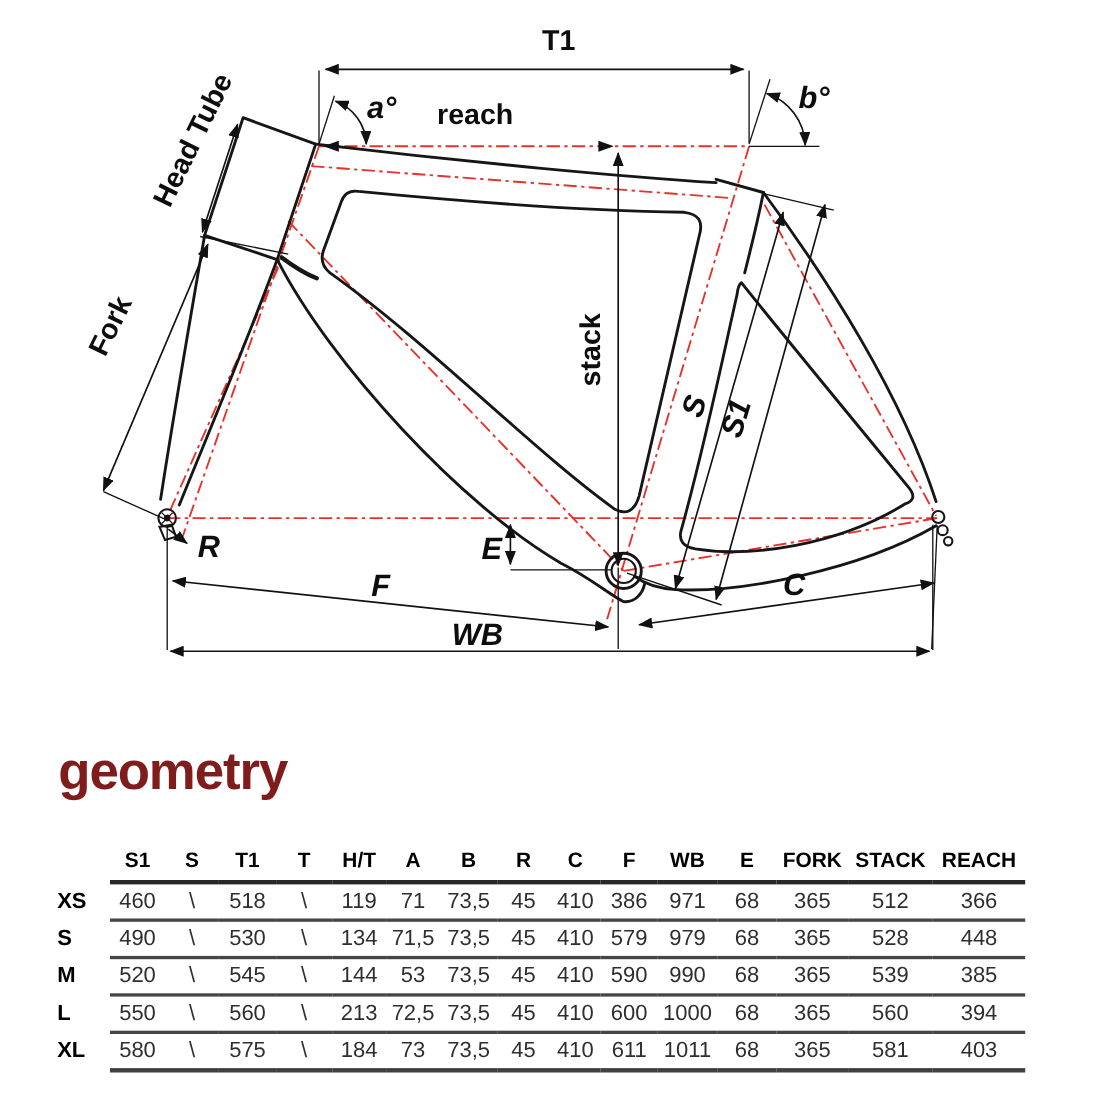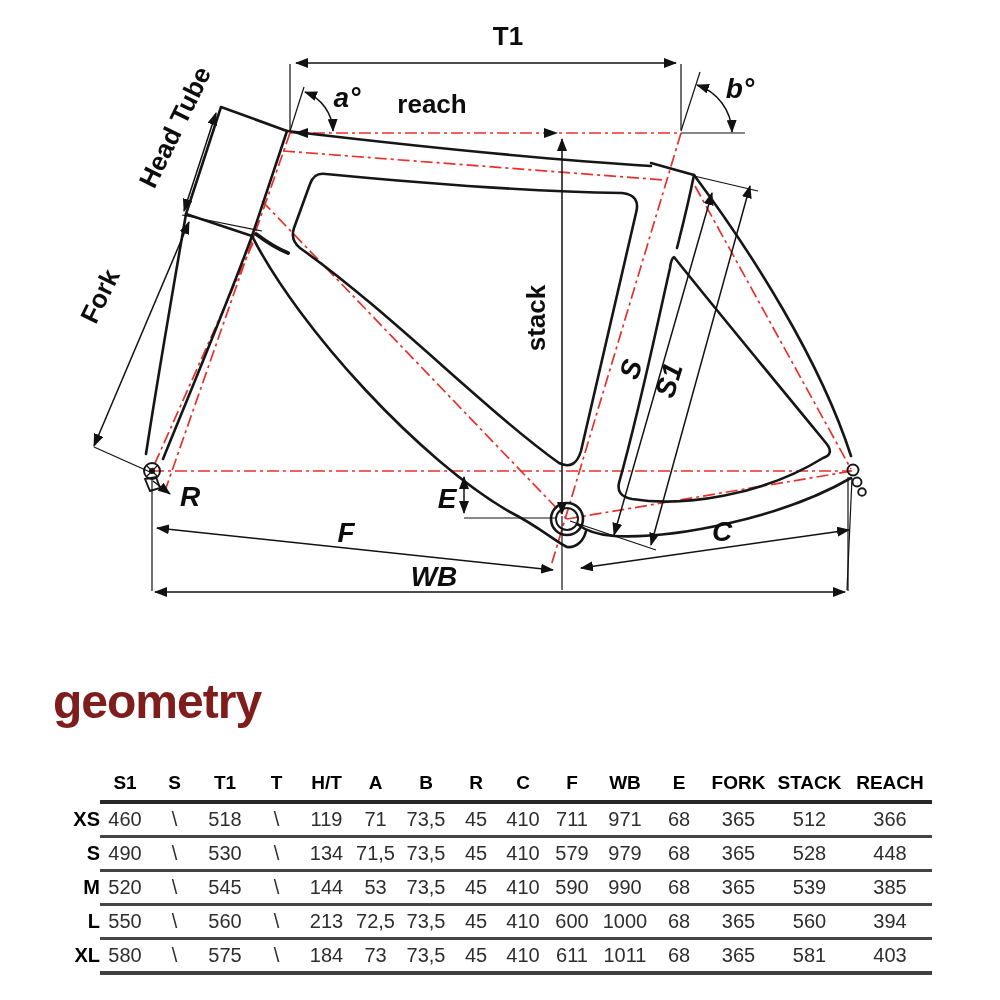--- a/index.html
+++ b/index.html
@@ -21,21 +21,21 @@
   .title{position:absolute;left:53px;top:674px;font-size:48px;font-weight:bold;
          letter-spacing:-1px;color:#7f1d1d;}
   
   .geo-table{position:absolute;left:50px;top:766px;border-collapse:collapse;table-layout:fixed;}
   .geo-table th,.geo-table td{padding:0;text-align:center;vertical-align:middle;white-space:nowrap;}
   .geo-table thead th{height:34px;font-size:19px;font-weight:bold;color:#000;}
   .geo-table thead th.datacol{border-bottom:4px solid #282828;}
   .geo-table tbody td{height:31px;font-size:20px;font-weight:normal;color:#2e2e2e;
                       border-bottom:3px solid #454545;}
   .geo-table tbody tr:last-child td{border-bottom:4px solid #404040;}
-  .geo-table .rowlabel{font-size:20px;font-weight:bold;color:#000;text-align:right;
+  .geo-table .rowlabel{font-size:20px;font-weight:bold;color:#000;text-align:left;
                        padding-left:2px;border-bottom:none;}
 </style>
 </head>
 <body>
 
 <div class="page">
 
   <svg class="diagram" width="1000" height="640" viewBox="0 0 1000 640">
     <defs>
       <marker id="ae" markerUnits="userSpaceOnUse" markerWidth="13" markerHeight="10" refX="12" refY="5" orient="auto">
@@ -182,21 +182,21 @@
           <th class="rowlabel">XS</th>
           <td>460</td>
           <td>\</td>
           <td>518</td>
           <td>\</td>
           <td>119</td>
           <td>71</td>
           <td>73,5</td>
           <td>45</td>
           <td>410</td>
-          <td>711</td>
+          <td>386</td>
           <td>971</td>
           <td>68</td>
           <td>365</td>
           <td>512</td>
           <td>366</td>
         </tr>
 
         <tr>
           <th class="rowlabel">S</th>
           <td>490</td>

